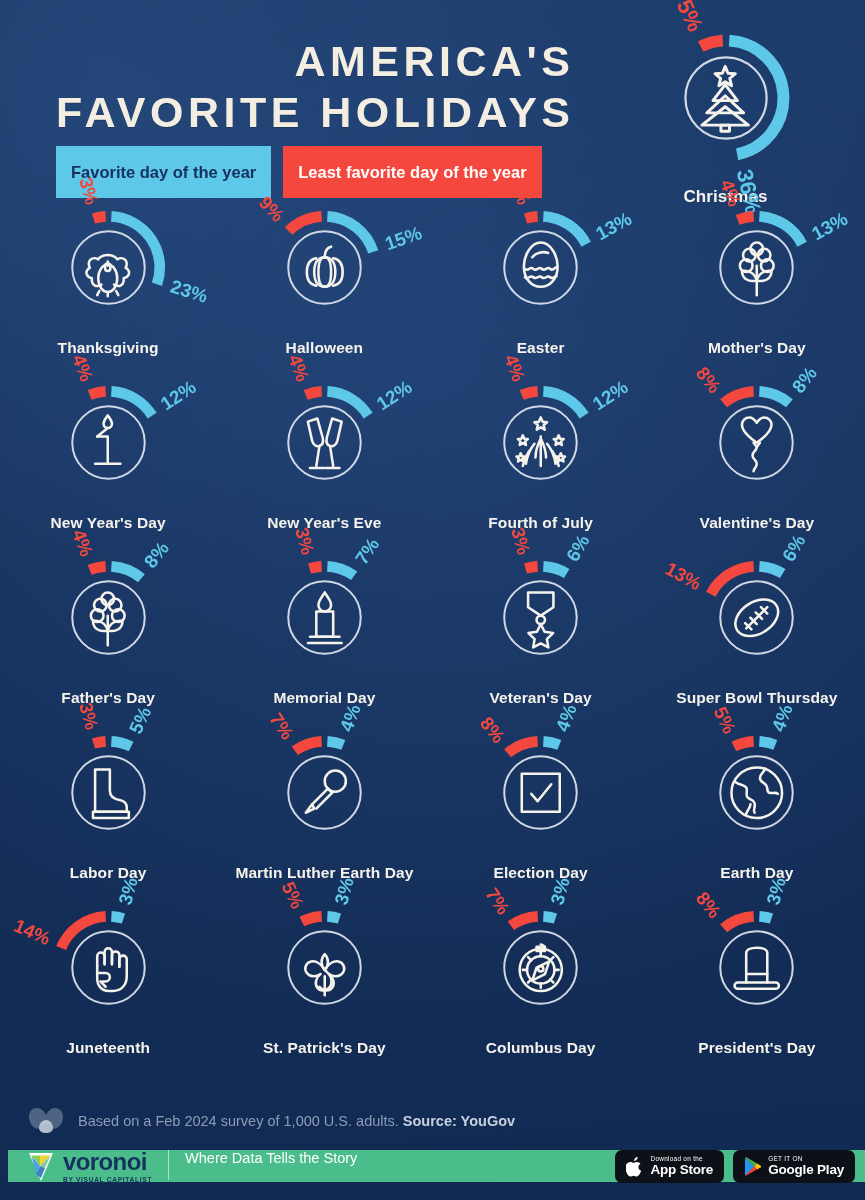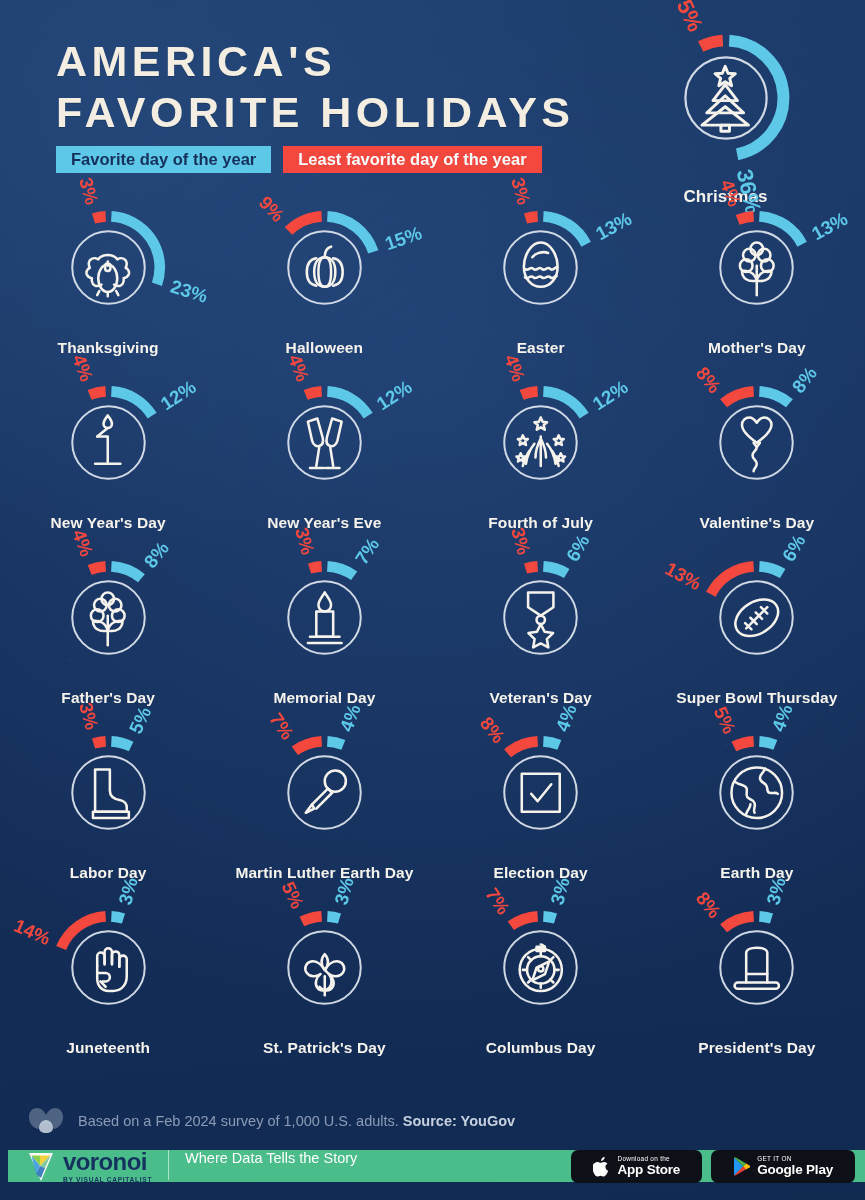--- a/index.html
+++ b/index.html
@@ -24,30 +24,30 @@
       radial-gradient(circle at 18% 12%, rgba(255,255,255,0.045) 0 1px, transparent 2px),
       radial-gradient(circle at 62% 30%, rgba(255,255,255,0.035) 0 1px, transparent 2px),
       radial-gradient(circle at 84% 62%, rgba(255,255,255,0.04) 0 1px, transparent 2px),
       radial-gradient(circle at 30% 78%, rgba(255,255,255,0.03) 0 1px, transparent 2px),
       radial-gradient(circle at 8% 55%, rgba(255,255,255,0.03) 0 1px, transparent 2px),
       radial-gradient(circle at 95% 18%, rgba(255,255,255,0.03) 0 1px, transparent 2px);
     opacity:.8;
   }
 
   
-  .header { position:absolute; top:0; left:0; width:865px; height:205px; }
+  .header { position:absolute; top:0; left:0; width:865px; height:205px;text-align:right; }
   .title {
     position:absolute; left:56px; top:36px;
     color:#f3eee1; font-weight:bold; letter-spacing:4.5px;
     font-size:43px; line-height:51px; text-transform:uppercase;
     text-shadow:0 1px 0 rgba(0,0,0,.18);
   }
   .legend { position:absolute; left:56px; top:146px; display:flex; gap:12px; }
   .pill {
-    height:27px; display:flex; align-items:center; padding:0 15px;
+    height:52px; display:flex; align-items:center; padding:0 15px;
     font-size:16.5px; font-weight:bold; white-space:nowrap;
   }
   .pill.blue { background:#5ec8e8; color:#16305c; }
   .pill.red  { background:#f4483f; color:#ffffff; }
 
   
   .grid {
     position:absolute; left:0; top:205px; width:865px;
     display:grid; grid-template-columns:repeat(4,1fr);
     row-gap:0; column-gap:0;
@@ -93,21 +93,21 @@
     background:#4bbd8b; display:flex; align-items:flex-start; padding:0 18px;
   }
   .brand { display:flex; align-items:center; gap:7px; }
   .brand-txt { display:flex; flex-direction:column; line-height:1; }
   .brand-name { color:#15325e; font-size:24px; font-weight:bold; letter-spacing:-.6px; }
   .brand-sub { color:#15325e; font-size:6.6px; font-weight:bold; letter-spacing:.7px; margin-top:3px; }
   .divider { width:1px; height:30px; background:rgba(255,255,255,.55); margin:0 16px; }
   .tagline { color:#ffffff; font-size:14.5px; }
   .badges { margin-left:auto; display:flex; gap:9px; }
   .badge {
-    background:#0d1117; border-radius:7px; height:33px; padding:0 22px;
+    background:#0d1117; border-radius:7px; height:33px; padding:0 11px;
     display:flex; align-items:center; gap:7px; color:#fff;
   }
   .badge .bt { display:flex; flex-direction:column; line-height:1.05; }
   .badge .bt small { font-size:6.4px; letter-spacing:.3px; }
   .badge .bt span { font-size:13.5px; font-weight:bold; letter-spacing:-.2px; }
 </style>
 </head>
 <body>
 
 <div id="poster">

